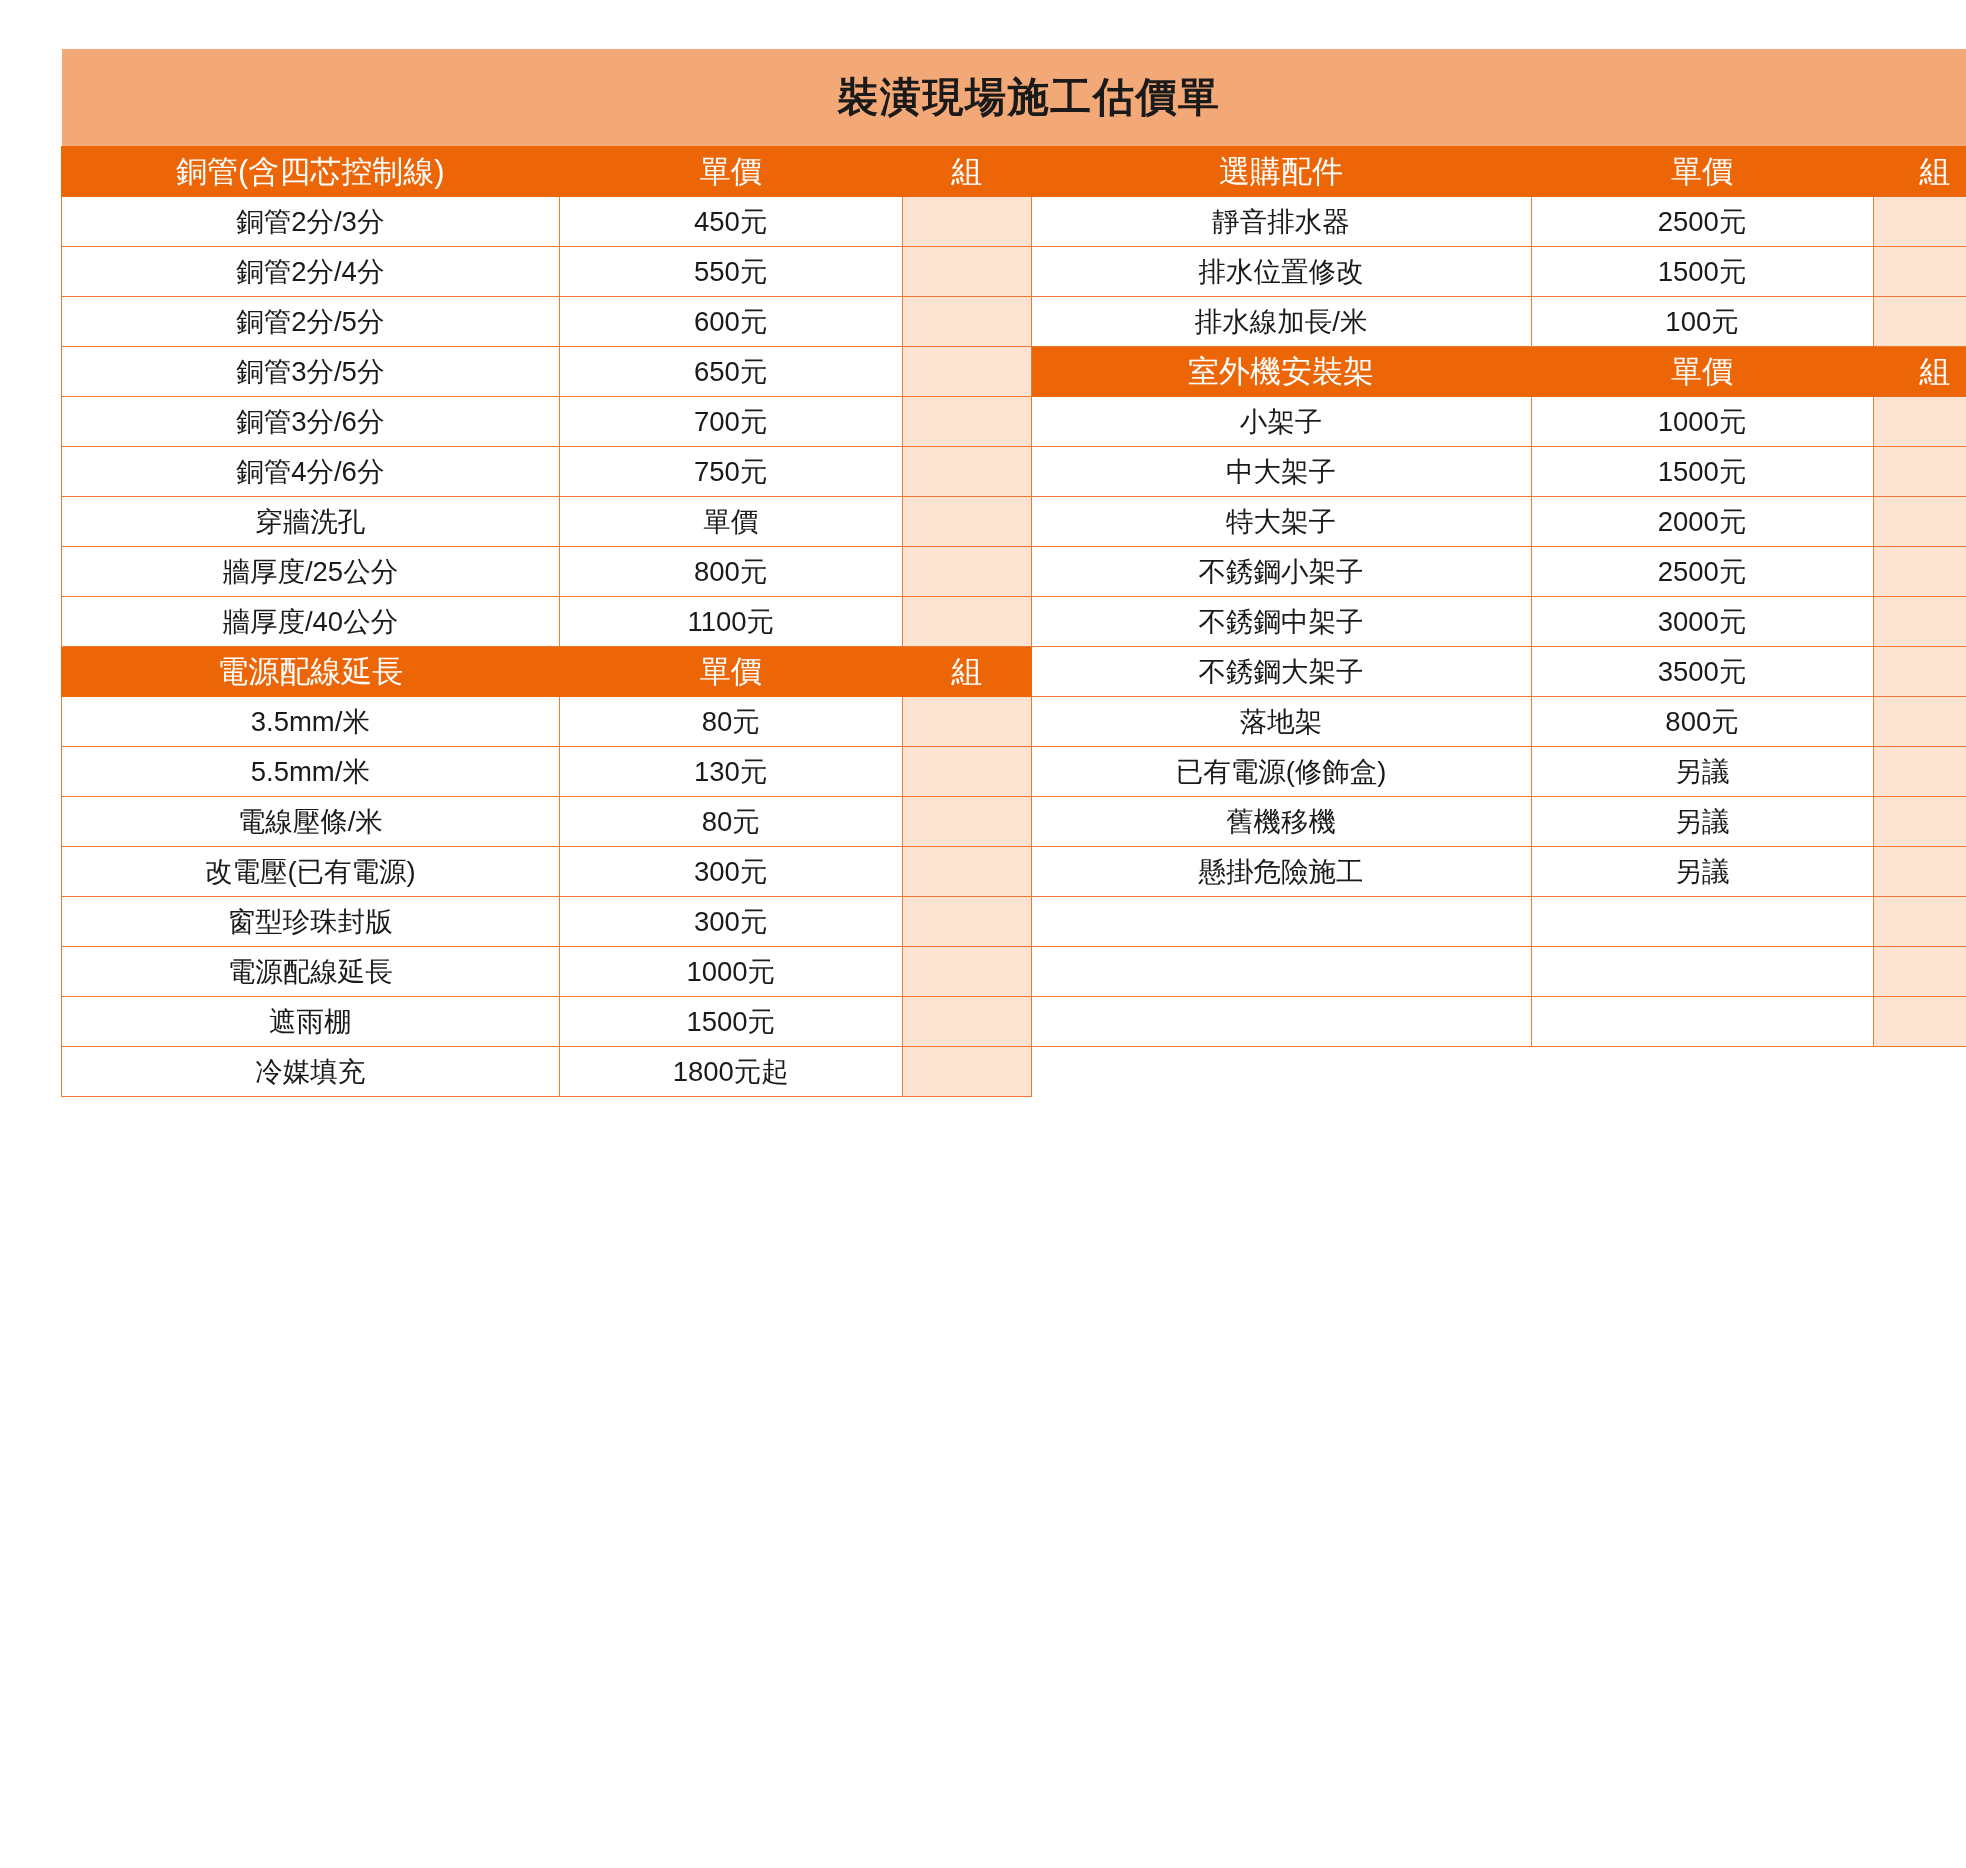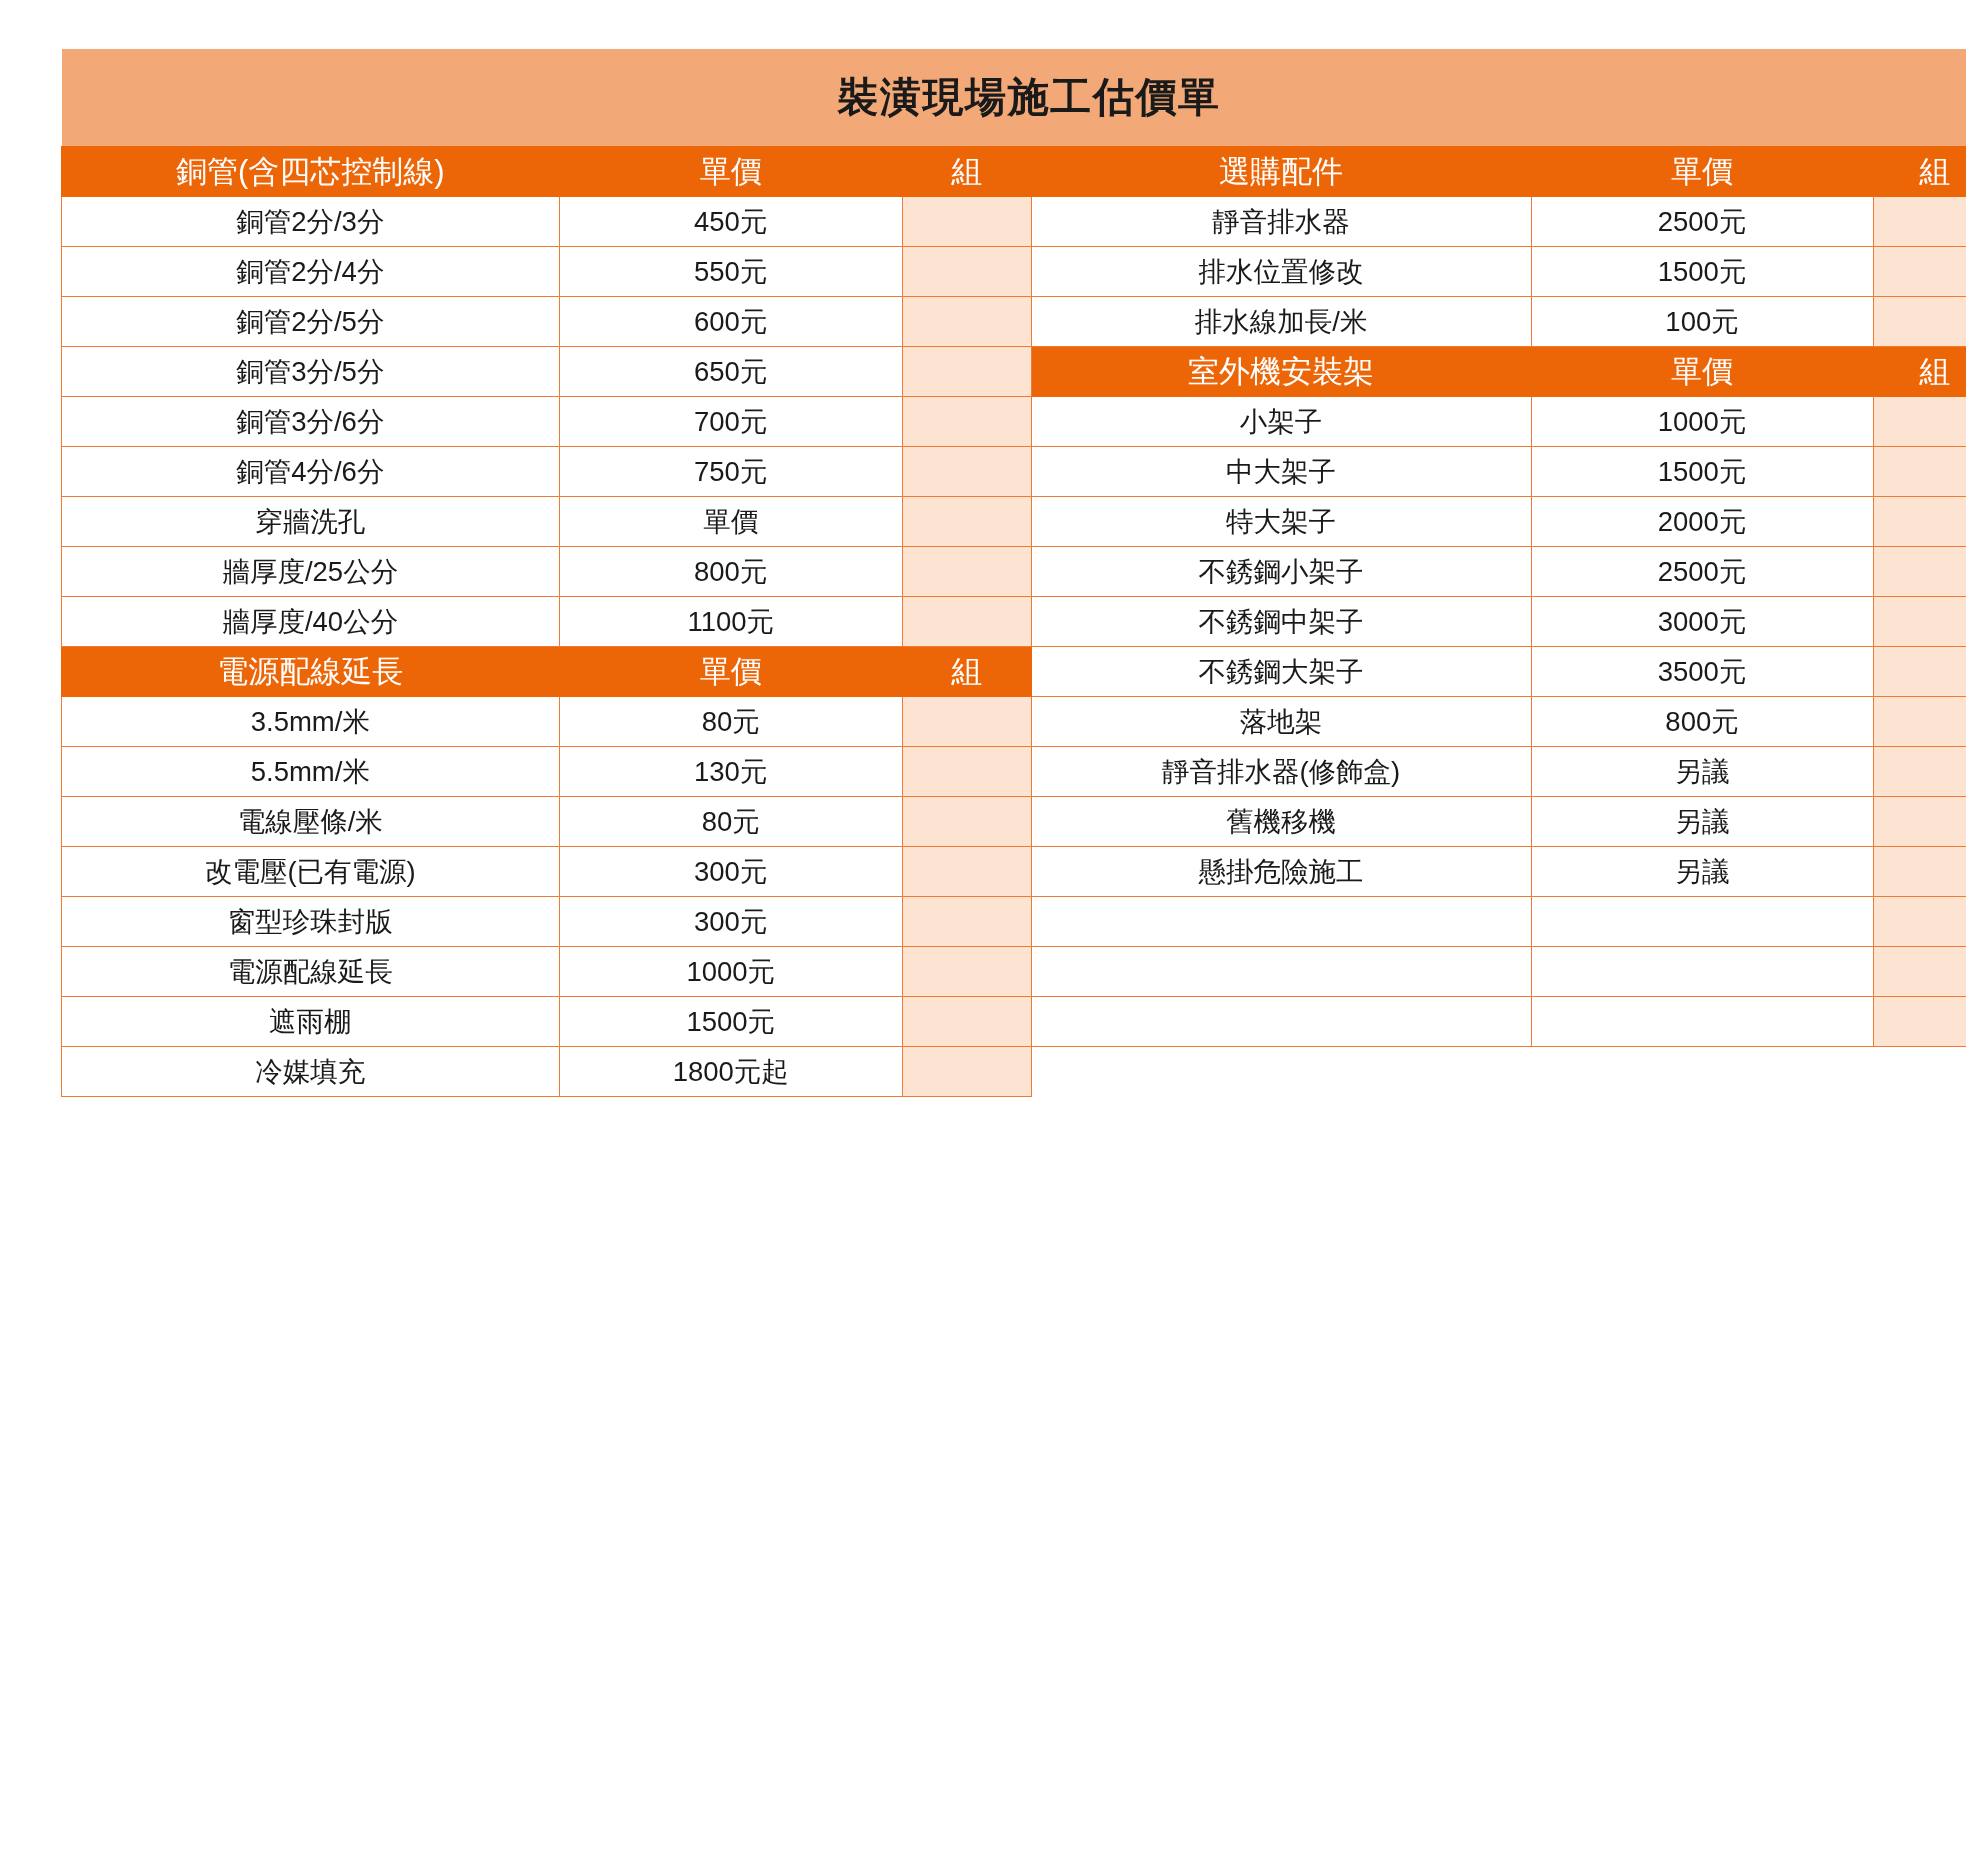--- a/index.html
+++ b/index.html
@@ -180,21 +180,21 @@
           <td class="blank">80元</td>
           <td class="tint"></td>
           <td class="blank">落地架</td>
           <td class="blank">800元</td>
           <td class="tint"></td>
         </tr>
         <tr>
           <td class="blank">5.5mm/米</td>
           <td class="blank">130元</td>
           <td class="tint"></td>
-          <td class="blank">靜音排水器(修飾盒)</td>
+          <td class="blank">已有電源(修飾盒)</td>
           <td class="blank">另議</td>
           <td class="tint"></td>
         </tr>
         <tr>
           <td class="blank">電線壓條/米</td>
           <td class="blank">80元</td>
           <td class="tint"></td>
           <td class="blank">舊機移機</td>
           <td class="blank">另議</td>
           <td class="tint"></td>

